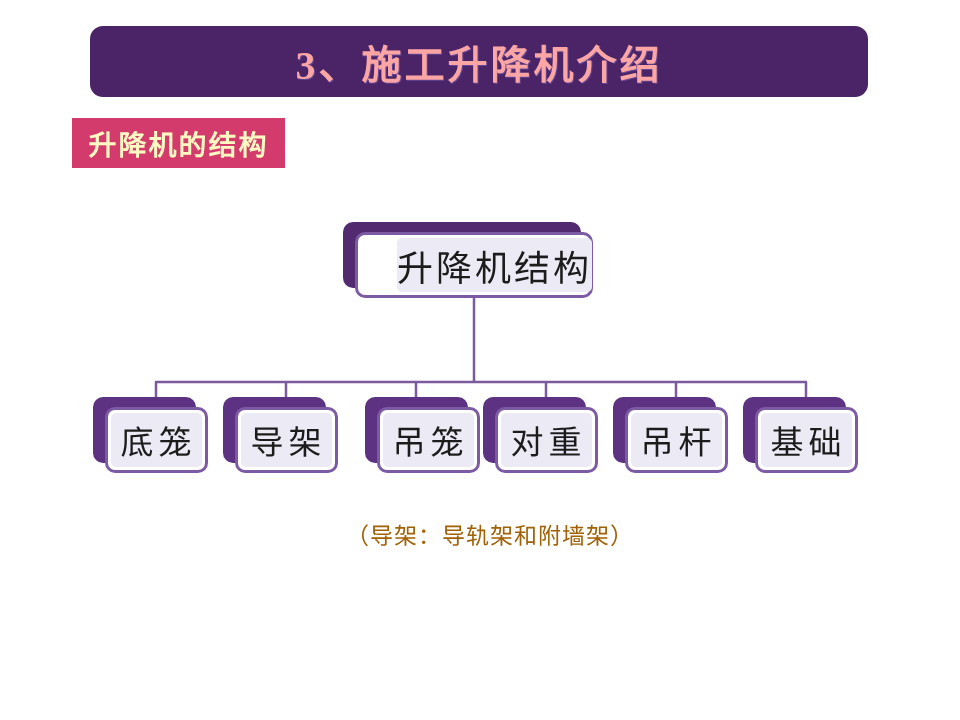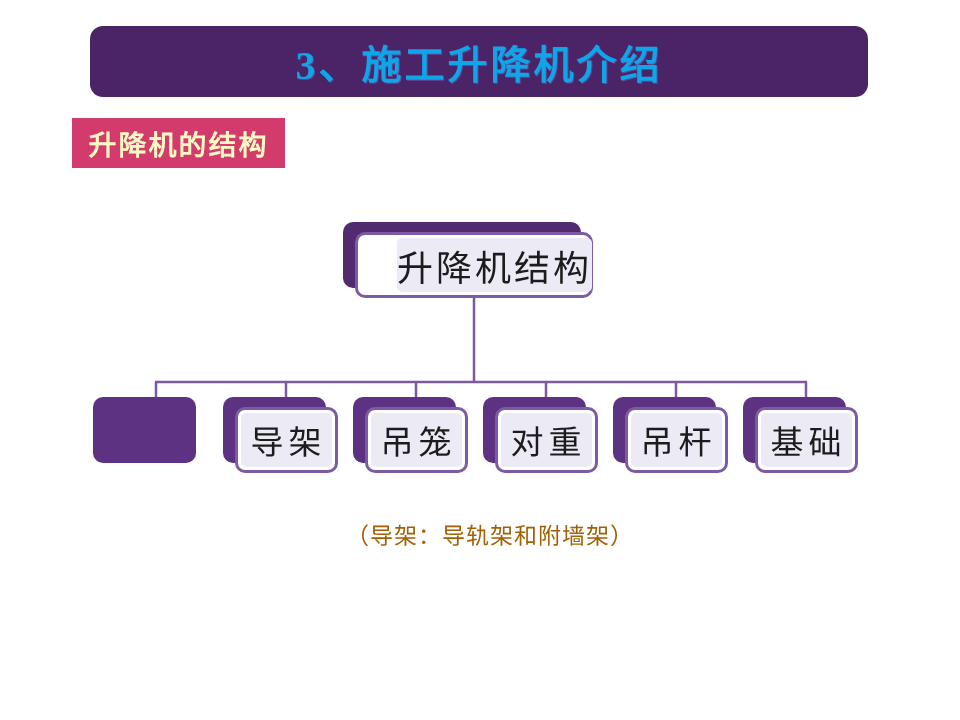--- a/index.html
+++ b/index.html
@@ -12,21 +12,21 @@
   }
 
   
   .title-bar{
     position:absolute;left:90px;top:26px;width:778px;height:71px;
     background:var(--header-bg,#4a2466);
     border-radius:13px;
     display:flex;align-items:center;justify-content:center;
   }
   .title-bar .title-text{
-    color:#0ea5e9;
+    color:#fca5a5;
     font-size:40px;
     font-weight:bold;
     letter-spacing:3px;
     text-shadow:1px 1px 0 rgba(120,100,190,.55);
     white-space:nowrap;
   }
 
   
   .section-label{
     position:absolute;left:72px;top:118px;width:213px;height:50px;
@@ -109,30 +109,33 @@
 
   <div class="node root">
     <div class="node-back"></div>
     <div class="node-front">
       <div class="node-inner">升降机结构</div>
     </div>
   </div>
 
   <div class="node child" style="left:93px">
     <div class="node-back"></div>
+    <div class="node-front">
+      <div class="node-inner">底笼</div>
+    </div>
   </div>
 
   <div class="node child" style="left:223px">
     <div class="node-back"></div>
     <div class="node-front">
       <div class="node-inner">导架</div>
     </div>
   </div>
 
-  <div class="node child" style="left:353px">
+  <div class="node child" style="left:365px">
     <div class="node-back"></div>
     <div class="node-front">
       <div class="node-inner">吊笼</div>
     </div>
   </div>
 
   <div class="node child" style="left:613px">
     <div class="node-back"></div>
     <div class="node-front">
       <div class="node-inner">吊杆</div>

